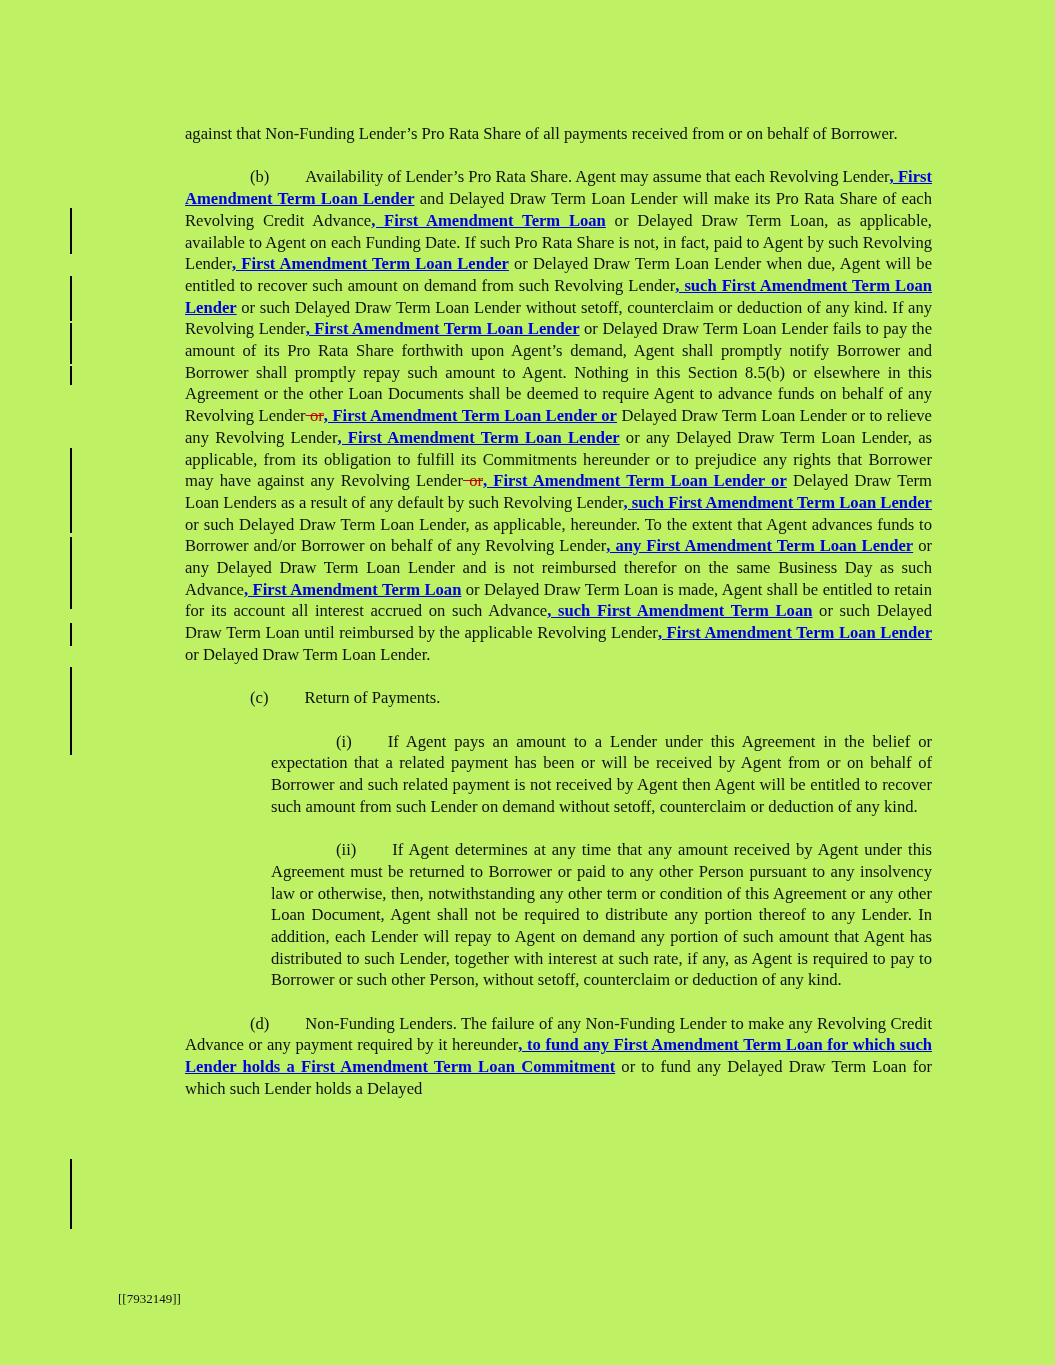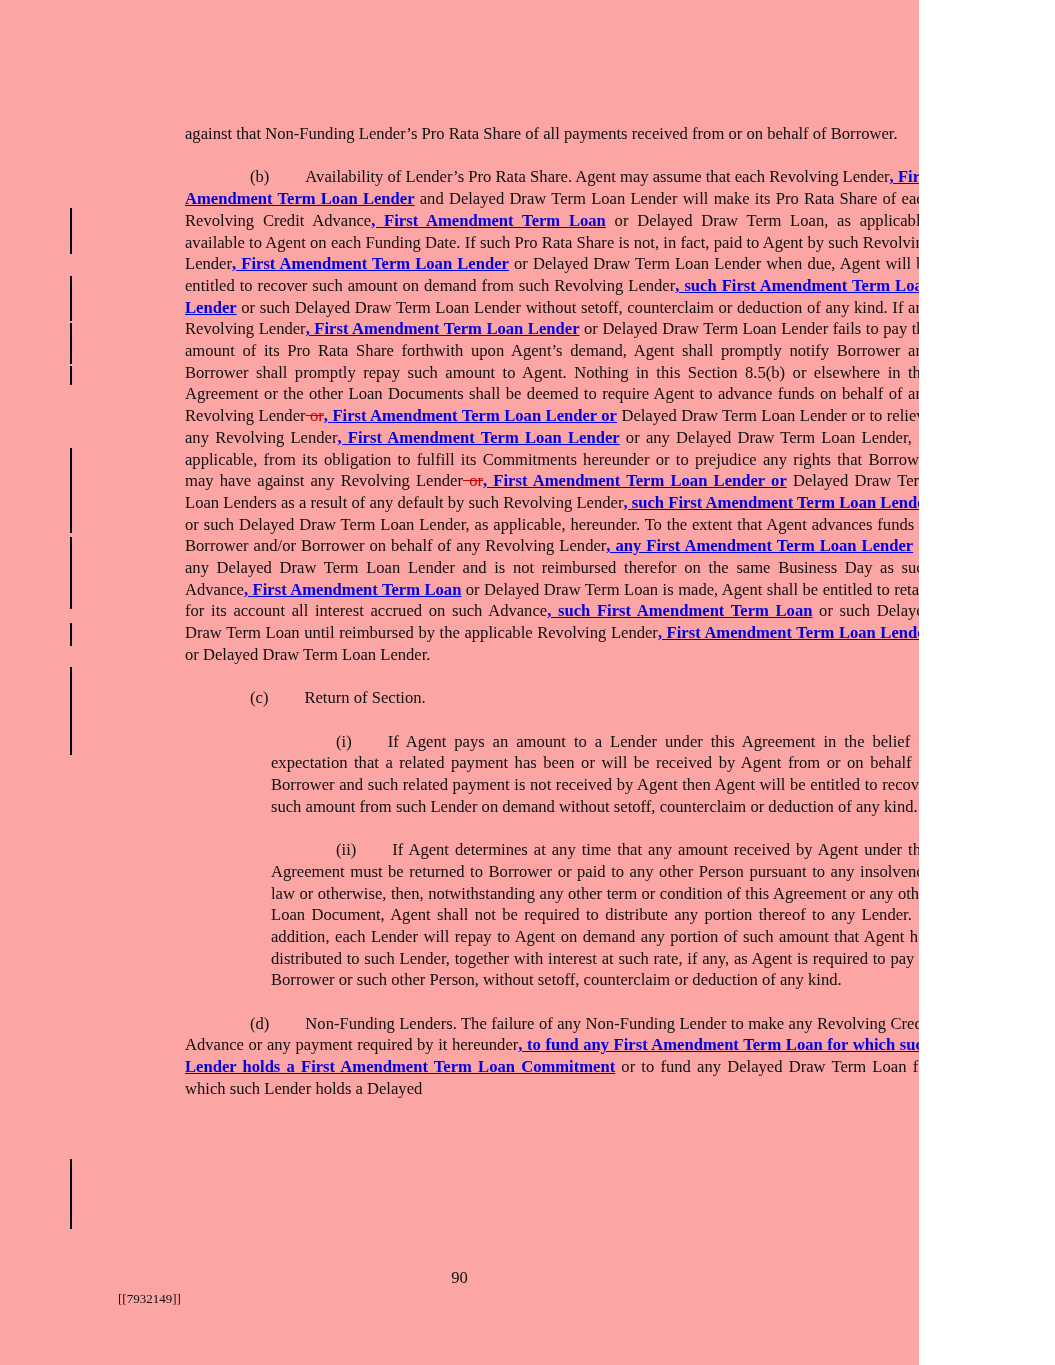--- a/index.html
+++ b/index.html
@@ -1,20 +1,20 @@
 <!DOCTYPE html>
 <html><head>
 <meta charset="utf-8">
 <style>
   html,body{margin:0;padding:0;}
   body{background:#ffffff;}
   .page{
     position:relative;
-    width:919px;height:1365px;
-    background:#fca5a5;
+    width:1055px;height:1365px;
+    background:#bef264;
     font-family:"Liberation Serif","DejaVu Serif",serif;
     color:#101010;
     overflow:hidden;
   }
   .content{
     position:absolute;left:185px;top:123px;width:747px;
     font-size:16.6px;line-height:21.7px;
     text-align:justify;
   }
   .content p{margin:0 0 21.7px 0;text-indent:65px;}
@@ -39,22 +39,21 @@
   <div class="cbar" style="top:366px;height:19px;"></div>
   <div class="cbar" style="top:448px;height:85px;"></div>
   <div class="cbar" style="top:537px;height:72px;"></div>
   <div class="cbar" style="top:623px;height:23px;"></div>
   <div class="cbar" style="top:667px;height:88px;"></div>
   <div class="cbar" style="top:1159px;height:70px;"></div>
 
   <div class="content">
     <p class="noind"><span class="">against that Non-Funding Lender’s Pro Rata Share of all payments received from or on behalf of Borrower.</span></p>
     <p><span class="">(b)</span><span class="tab"></span><span class="undl">Availability of Lender’s Pro Rata Share</span><span class="">. Agent may assume that each Revolving Lender</span><span class="ins">, First Amendment Term Loan Lender</span><span class=""> and Delayed Draw Term Loan Lender will make its Pro Rata Share of each Revolving Credit Advance</span><span class="ins">, First Amendment Term Loan</span><span class=""> or Delayed Draw Term Loan, as applicable, available to Agent on each Funding Date. If such Pro Rata Share is not, in fact, paid to Agent by such Revolving Lender</span><span class="ins">, First Amendment Term Loan Lender</span><span class=""> or Delayed Draw Term Loan Lender when due, Agent will be entitled to recover such amount on demand from such Revolving Lender</span><span class="ins">, such First Amendment Term Loan Lender</span><span class=""> or such Delayed Draw Term Loan Lender without setoff, counterclaim or deduction of any kind. If any Revolving Lender</span><span class="ins">, First Amendment Term Loan Lender</span><span class=""> or Delayed Draw Term Loan Lender fails to pay the amount of its Pro Rata Share forthwith upon Agent’s demand, Agent shall promptly notify Borrower and Borrower shall promptly repay such amount to Agent. Nothing in this </span><span class="undl">Section 8.5(b)</span><span class=""> or elsewhere in this Agreement or the other Loan Documents shall be deemed to require Agent to advance funds on behalf of any Revolving Lender</span><span class="del"> or</span><span class="ins">, First Amendment Term Loan Lender or</span><span class=""> Delayed Draw Term Loan Lender or to relieve any Revolving Lender</span><span class="ins">, First Amendment Term Loan Lender</span><span class=""> or any Delayed Draw Term Loan Lender, as applicable, from its obligation to fulfill its Commitments hereunder or to prejudice any rights that Borrower may have against any Revolving Lender</span><span class="del"> or</span><span class="ins">, First Amendment Term Loan Lender or</span><span class=""> Delayed Draw Term Loan Lenders as a result of any default by such Revolving Lender</span><span class="ins">, such First Amendment Term Loan Lender</span><span class=""> or such Delayed Draw Term Loan Lender, as applicable, hereunder. To the extent that Agent advances funds to Borrower and/or Borrower on behalf of any Revolving Lender</span><span class="ins">, any First Amendment Term Loan Lender</span><span class=""> or any Delayed Draw Term Loan Lender and is not reimbursed therefor on the same Business Day as such Advance</span><span class="ins">, First Amendment Term Loan</span><span class=""> or Delayed Draw Term Loan is made, Agent shall be entitled to retain for its account all interest accrued on such Advance</span><span class="ins">, such First Amendment Term Loan</span><span class=""> or such Delayed Draw Term Loan until reimbursed by the applicable Revolving Lender</span><span class="ins">, First Amendment Term Loan Lender</span><span class=""> or Delayed Draw Term Loan Lender.</span></p>
-    <p><span class="">(c)</span><span class="tab"></span><span class="undl">Return of Section</span><span class="">.</span></p>
+    <p><span class="">(c)</span><span class="tab"></span><span class="undl">Return of Payments</span><span class="">.</span></p>
     <p class="sub"><span class="">(i)</span><span class="tab"></span><span class="">If Agent pays an amount to a Lender under this Agreement in the belief or expectation that a related payment has been or will be received by Agent from or on behalf of Borrower and such related payment is not received by Agent then Agent will be entitled to recover such amount from such Lender on demand without setoff, counterclaim or deduction of any kind.</span></p>
     <p class="sub"><span class="">(ii)</span><span class="tab"></span><span class="">If Agent determines at any time that any amount received by Agent under this Agreement must be returned to Borrower or paid to any other Person pursuant to any insolvency law or otherwise, then, notwithstanding any other term or condition of this Agreement or any other Loan Document, Agent shall not be required to distribute any portion thereof to any Lender. In addition, each Lender will repay to Agent on demand any portion of such amount that Agent has distributed to such Lender, together with interest at such rate, if any, as Agent is required to pay to Borrower or such other Person, without setoff, counterclaim or deduction of any kind.</span></p>
     <p><span class="">(d)</span><span class="tab"></span><span class="undl">Non-Funding Lenders</span><span class="">. The failure of any Non-Funding Lender to make any Revolving Credit Advance or any payment required by it hereunder</span><span class="ins">, to fund any First Amendment Term Loan for which such Lender holds a First Amendment Term Loan Commitment</span><span class=""> or to fund any Delayed Draw Term Loan for which such Lender holds a Delayed</span></p>
   </div>
 
-  <div class="pageno">90</div>
   <div class="doctag">[[7932149]]</div>
 
 </div>
 
 </body></html>

